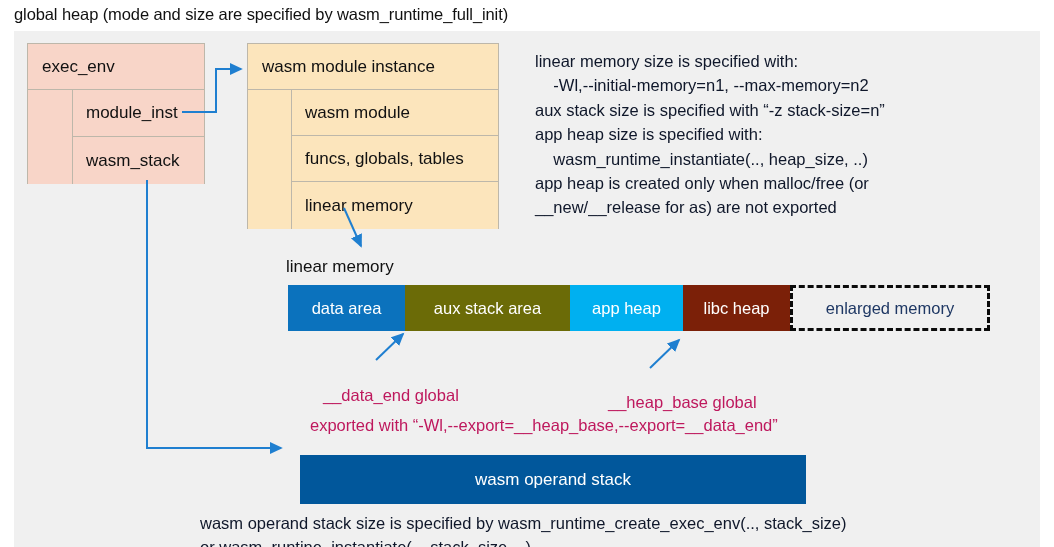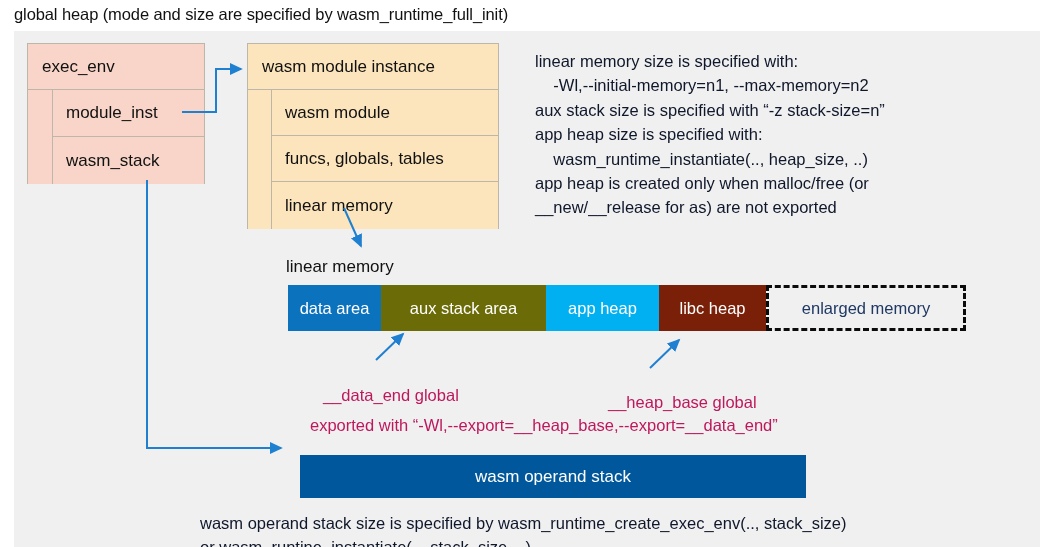--- a/index.html
+++ b/index.html
@@ -57,20 +57,21 @@
     align-items: center;
     padding-left: 14px;
     font-size: 17px;
     color: #111;
     white-space: nowrap;
   }
   .struct .body {
     display: flex;
     width: 100%;
     box-sizing: border-box;
+    padding-left: 20px;
   }
   .struct .gutter {
     box-sizing: border-box;
     border-right: 1px solid #BDB7AA;
     flex: 0 0 auto;
   }
   .struct .rows {
     flex: 1 1 auto;
     display: flex;
     flex-direction: column;
@@ -156,21 +157,21 @@
   #ann-data-end  { left: 309px; top: 355px; }
   #ann-heap-base { left: 594px; top: 362px; }
   #ann-exported  { left: 296px; top: 385px; }
 
   
   #operand-stack {
     position: absolute;
     left: 286px;
     top: 424px;
     width: 506px;
-    height: 43px;
+    height: 49px;
     background: #01579B;
     display: flex;
     align-items: center;
     justify-content: center;
     font-size: 17px;
     color: #ffffff;
     white-space: nowrap;
   }
 
   
@@ -224,21 +225,21 @@
     -Wl,--initial-memory=n1, --max-memory=n2
 aux stack size is specified with “-z stack-size=n”
 app heap size is specified with:
     wasm_runtime_instantiate(.., heap_size, ..)
 app heap is created only when malloc/free (or
 __new/__release for as) are not exported</div>
 
     <div id="lin-mem-caption">linear memory</div>
 
     <div id="mem-bar">
-        <div class="seg" style="width: 93px; background: rgb(11, 114, 189); color: rgb(255, 255, 255);">data area</div>
+        <div class="seg" style="width: 117px; background: rgb(11, 114, 189); color: rgb(255, 255, 255);">data area</div>
         <div class="seg" style="width: 165px; background: rgb(107, 107, 7); color: rgb(255, 255, 255);">aux stack area</div>
         <div class="seg" style="width: 113px; background: rgb(0, 176, 240); color: rgb(255, 255, 255);">app heap</div>
         <div class="seg" style="width: 107px; background: rgb(123, 32, 8); color: rgb(255, 255, 255);">libc heap</div>
         <div class="seg enlarged" style="width: 200px; color: rgb(31, 56, 100);">enlarged memory</div>
       </div>
 
     <div class="ann" id="ann-data-end">__data_end global</div>
     <div class="ann" id="ann-heap-base">__heap_base global</div>
     <div class="ann" id="ann-exported">exported with “-Wl,--export=__heap_base,--export=__data_end”</div>
 

